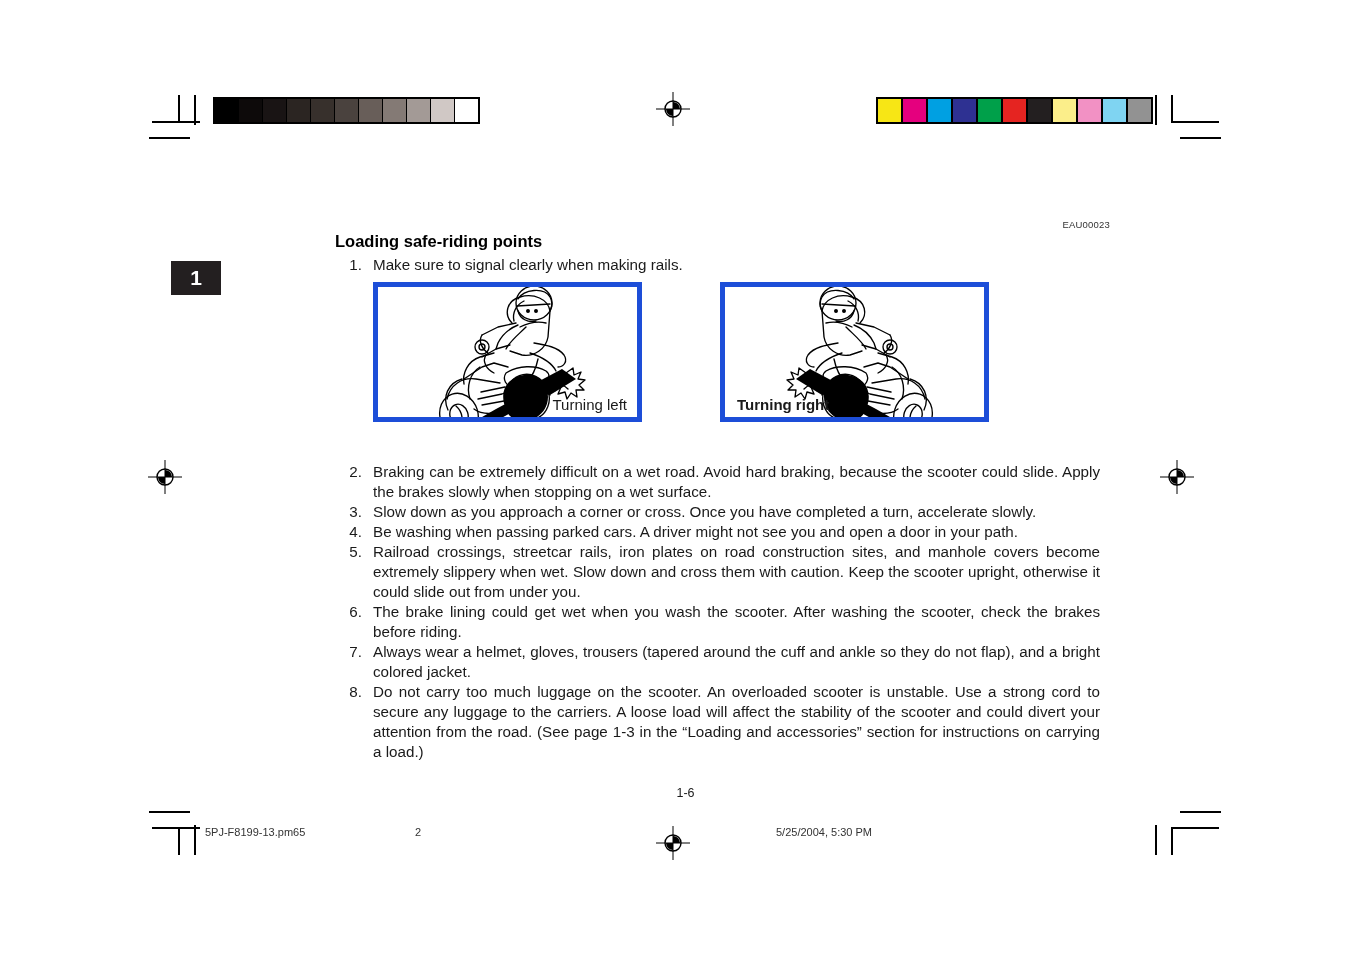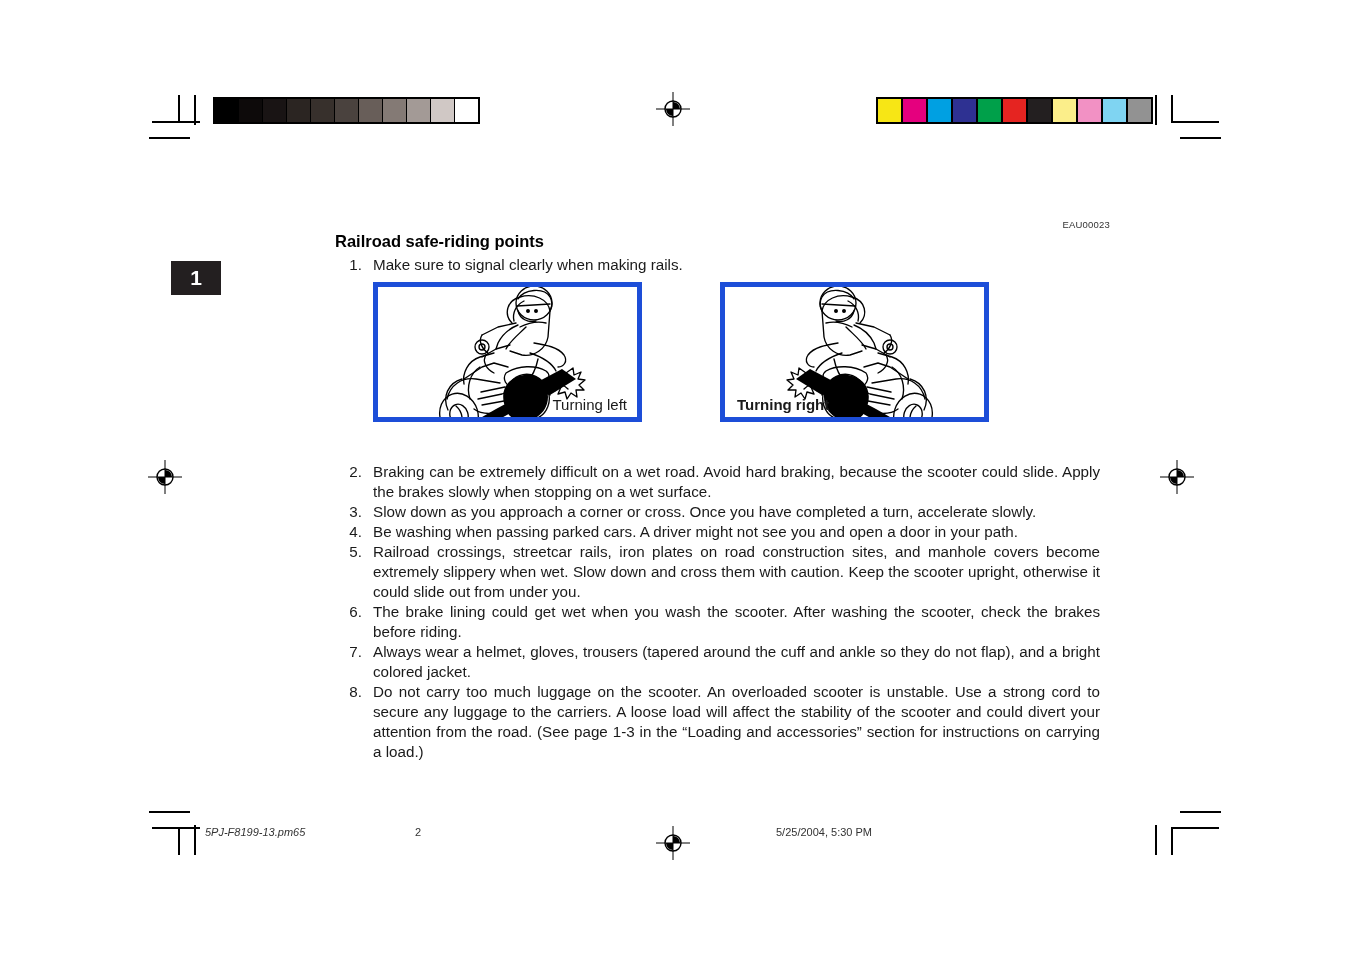--- a/index.html
+++ b/index.html
@@ -177,21 +177,21 @@
   }
   .folio span { position: relative; left: 10px; }
 
   .footer-line {
     position: absolute;
     top: 826px;
     font-size: 11px;
     color: #333;
     white-space: nowrap;
   }
-  .f-file { left: 205px; font-style: italic; }
+  .f-file { left: 205px; }
   .f-page { left: 415px; }
   .f-date { left: 776px; }
 </style>
 </head>
 <body>
 
 <div class="page">
 
   <div class="mark h" style="left:152px; top:121px; width:48px;"></div>
   <div class="mark v" style="left:178px; top:95px; height:28px;"></div>
@@ -277,21 +277,21 @@
       <div class="sw" style="background: rgb(146, 146, 146);"></div>
     </div>
 
   <div class="chapter-tab">
     <span>1</span>
   </div>
 
 
   <div class="eau">EAU00023</div>
 
-  <div class="section-title">Railroad safe-riding points</div>
+  <div class="section-title">Loading safe-riding points</div>
 
   <ol class="points" id="points-list">
       <li style="margin-bottom: 187px;">
         <span class="num">1.</span>
         <span class="txt nojust">Make sure to signal clearly when making rails.</span>
       </li>
       <li>
         <span class="num">2.</span>
         <span class="txt">Braking can be extremely difficult on a wet road. Avoid hard braking, because the scooter could slide. Apply the brakes slowly when stopping on a wet surface.</span>
       </li>
@@ -440,18 +440,21 @@
             <circle cx="158" cy="24" r="1.3" fill="#000"></circle>
             <path d="M188 86 l7 -5 l1 7 l7 -3 l-3 7 l7 1 l-6 5 l5 5 l-8 0 l1 7 l-6 -4 l-4 6 l-2 -7 l-7 2 l3 -7"></path>
           </g>
         </g>
       </svg>
       <div class="figcap left-cap">Turning right</div>
     </div>
 
   </div>
 
+  <div class="folio">
+    <span>1-6</span>
+  </div>
 
   <div class="footer-line f-file">5PJ-F8199-13.pm65</div>
   <div class="footer-line f-page">2</div>
   <div class="footer-line f-date">5/25/2004, 5:30 PM</div>
 
 </div>
 
 </body></html>

